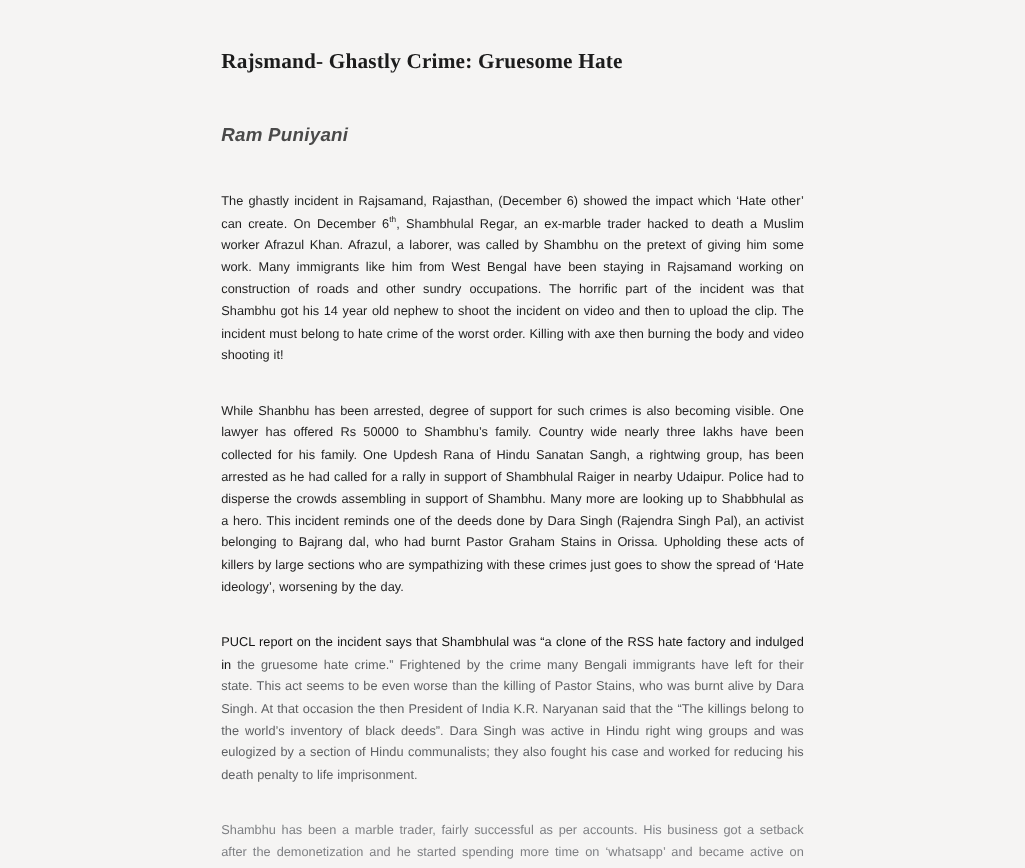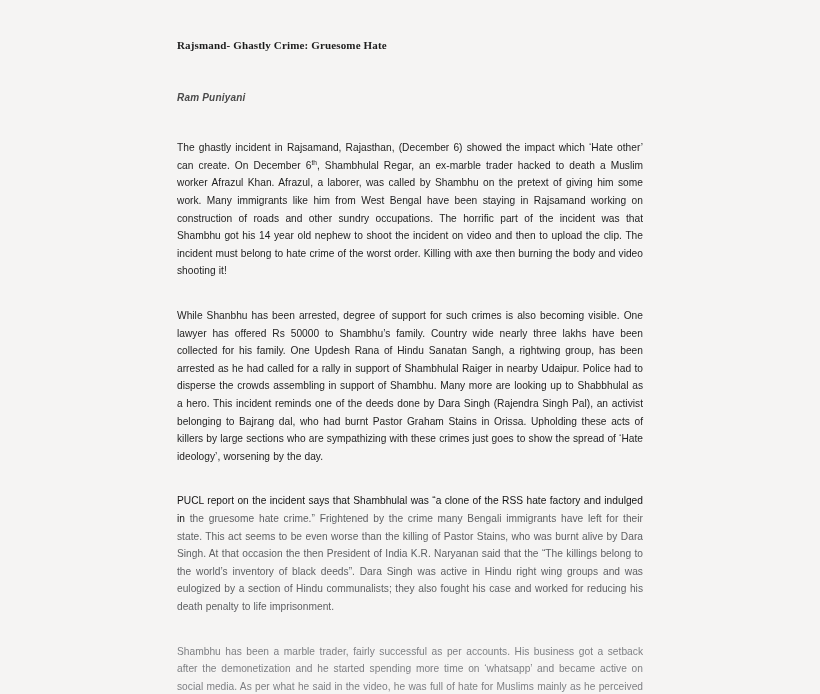--- a/index.html
+++ b/index.html
@@ -20,31 +20,31 @@
     background: #f5f4f3;
   }
   .content {
     position: absolute;
     left: 177px;
     top: 0;
     width: 466px;
   }
   .doc-title {
     font-family: "Liberation Serif", serif;
-    font-size: 11px;
+    font-size: 17px;
     font-weight: bold;
     color: #1c1c1c;
     letter-spacing: 0.15px;
     margin: 0;
     padding-top: 38px;
     line-height: 1.3;
   }
   .doc-author {
     font-family: "Liberation Sans", sans-serif;
-    font-size: 10px;
+    font-size: 15px;
     font-style: italic;
     font-weight: bold;
     color: #4a4a4a;
     margin: 0;
     padding-top: 40px;
     letter-spacing: 0.2px;
   }
   .body-block {
     padding-top: 36px;
   }

